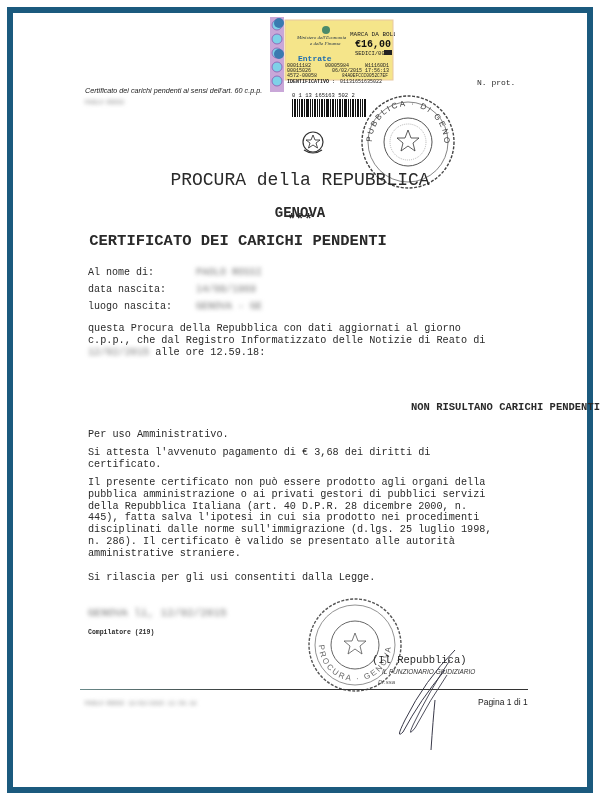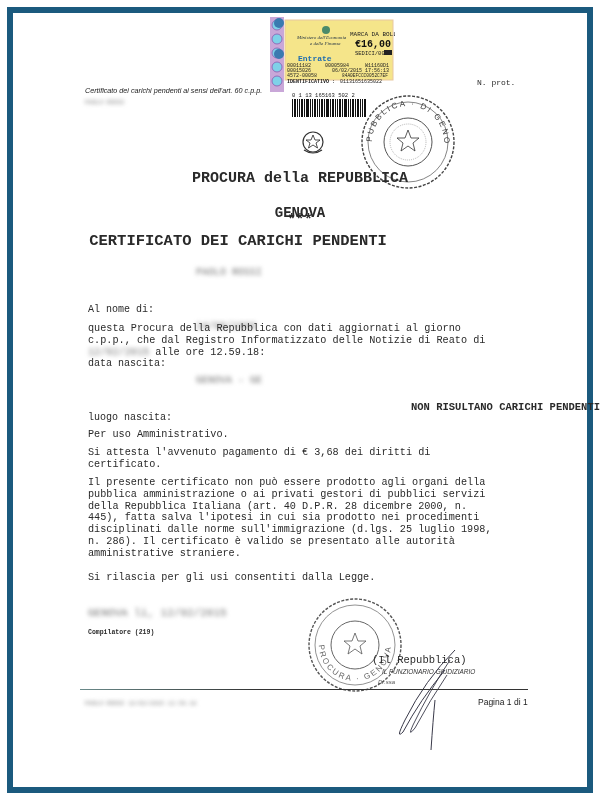--- a/index.html
+++ b/index.html
@@ -9,27 +9,27 @@
   .sans { font-family:"Liberation Sans","DejaVu Sans",sans-serif; }
   .abs { position:absolute; }
   .blur { filter:blur(2px); color:#777; }
   .hdr-cert { left:85px; top:86px; font-size:7.2px; font-style:italic; color:#222; }
   .hdr-name { left:85px; top:99px; font-size:6px; }
   .nprot { left:477px; top:78px; font-size:8px; }
   .stamp { left:270px; top:17px; width:125px; height:75px; }
   .barcode { left:290px; top:91px; width:108px; height:28px; }
   .emblem { left:298px; top:128px; width:30px; height:30px; }
   .seal1 { left:358px; top:92px; width:100px; height:100px; }
-  .title1 { left:0; width:600px; top:170px; text-align:center; font-size:15px; font-weight:bold; }
+  .title1 { left:0; width:600px; top:170px; text-align:center; font-size:18px; font-weight:normal; }
   .title2 { left:0; width:600px; top:191px; text-align:center; font-size:14px; font-weight:bold;margin-top:14px; }
   .stars { left:0; width:600px; top:212px; text-align:center; font-size:14px; font-weight:bold; }
   .title3 { left:0; width:476px; top:232px; text-align:center; font-size:15.5px; font-weight:bold; }
   .fields { left:88px; top:264px; font-size:10px; line-height:17px; }
   .fields .row { display:flex; }
-  .fields .lbl { width:108px;margin-top:37px; }
+  .fields .lbl { width:108px; }
   .para { left:88px; font-size:10.2px; line-height:11.8px; white-space:pre; }
   .p1 { top:323px; }
   .nonris { left:0; width:600px; top:401px; text-align:right; font-size:10.5px; font-weight:bold; }
   .p2 { top:429px; }
   .p3 { top:447px; }
   .p4 { top:477px; }
   .p5 { top:572px; }
   .place-date { left:88px; top:607px; font-size:11px; }
   .compilatore { left:88px; top:629px; font-size:6.5px; font-weight:bold; }
   .seal2 { left:305px; top:595px; width:100px; height:100px; }

